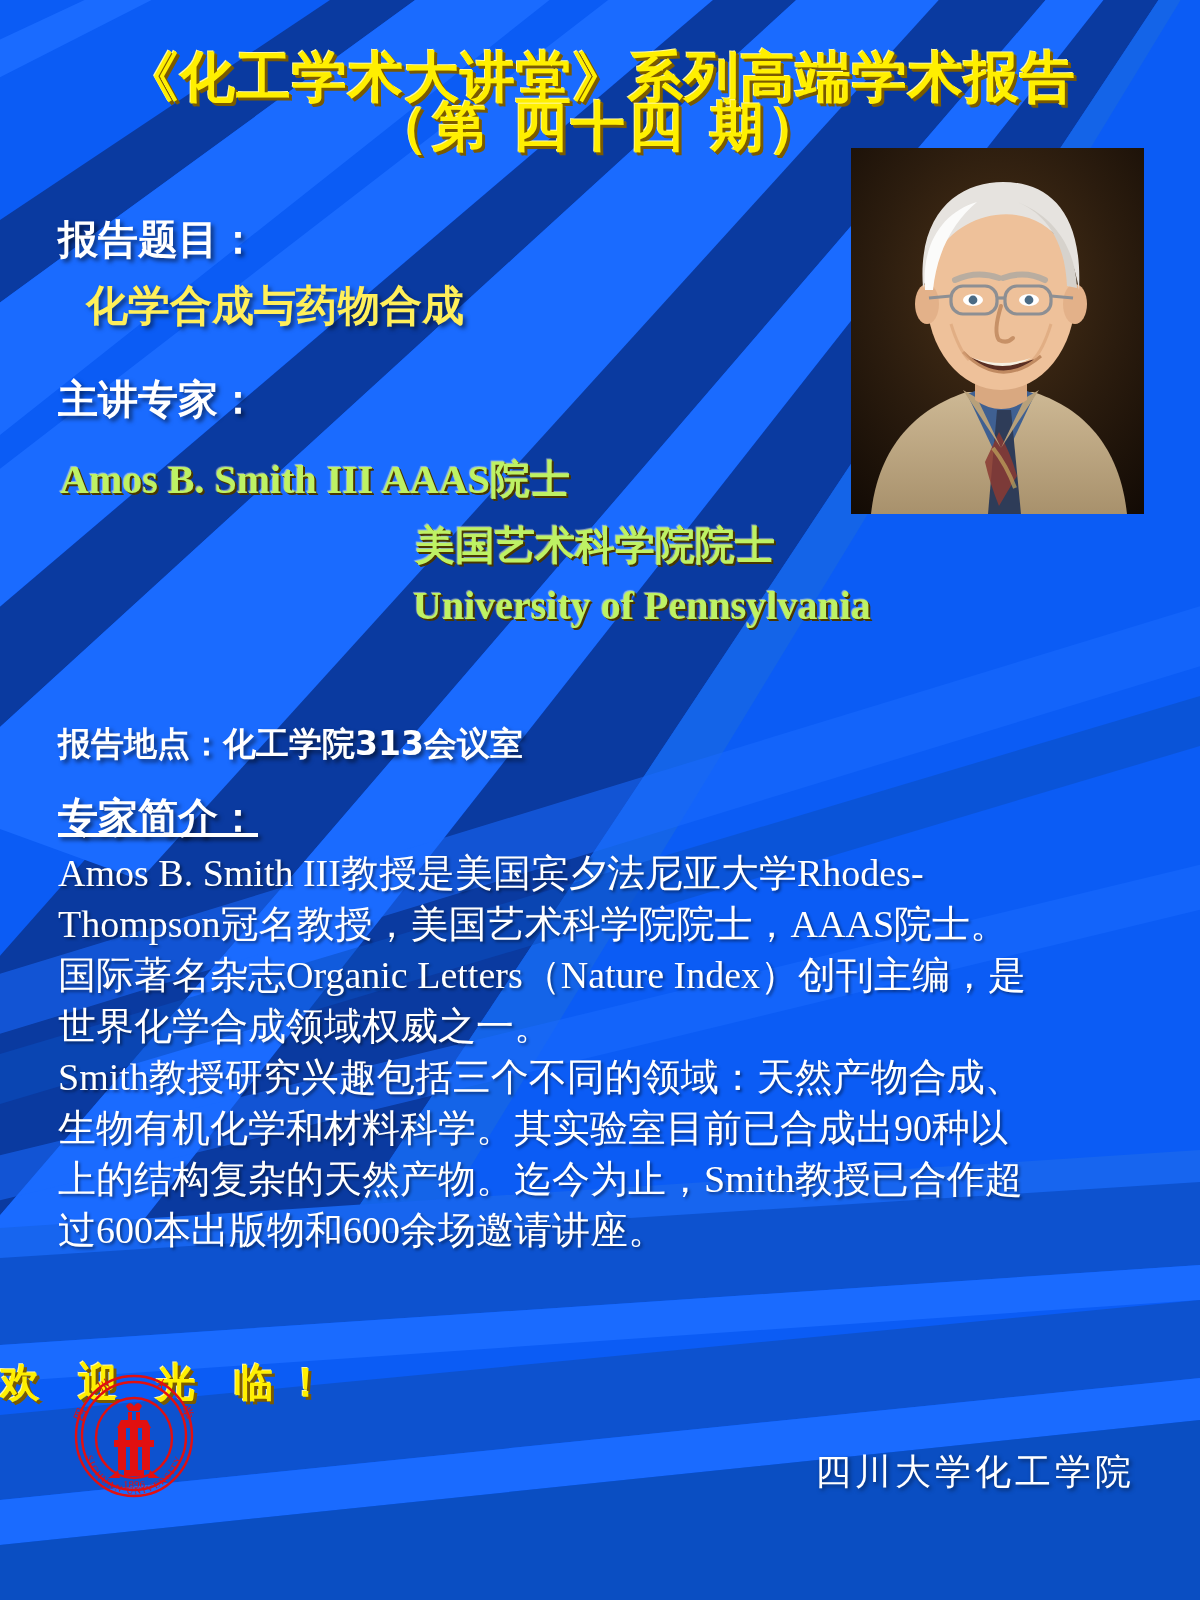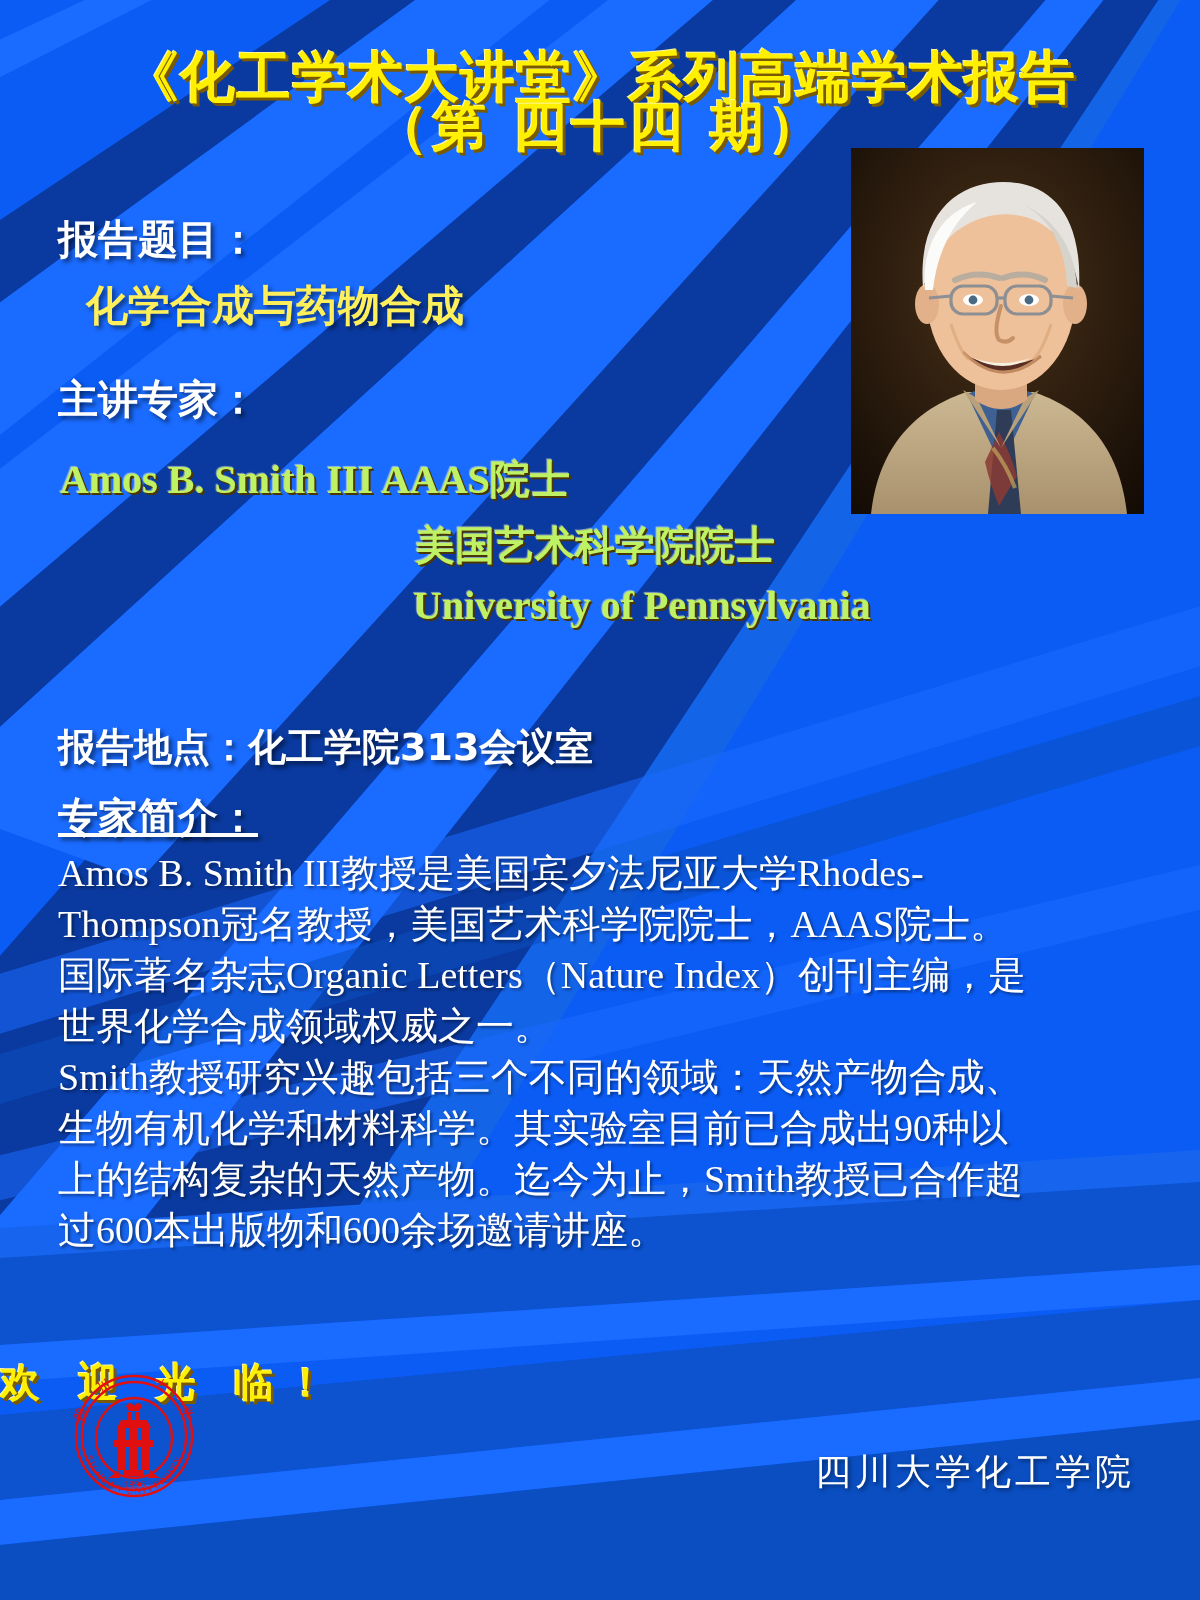--- a/index.html
+++ b/index.html
@@ -88,21 +88,21 @@
       2px 2px 0 #4a3700,
       1px 1px 0 #6b5000,
       -1px -1px 1px rgba(255,255,200,0.55);
   }
   #speaker-name  { left: 60px;  top: 452px; font-size: 40px; }
   #speaker-aff1  { left: 415px; top: 518px; font-size: 40px; }
   #speaker-aff2  { left: 413px; top: 582px; font-size: 40px; }
 
   
   #time-line  { left: 72px; top: 658px; font-size: 39px; }
-  #place-line { left: 58px; top: 722px; font-size: 38px; }
+  #place-line { left: 58px; top: 722px; font-size: 33px; }
   #bio-label  { left: 58px; top: 790px; font-size: 40px; text-decoration: underline; }
 
   
   #bio-body {
     left: 58px;
     top: 848px;
     width: 1090px;
     color: #ffffff;
     font-family: "Liberation Serif", "DejaVu Serif", serif;
     font-size: 38px;

